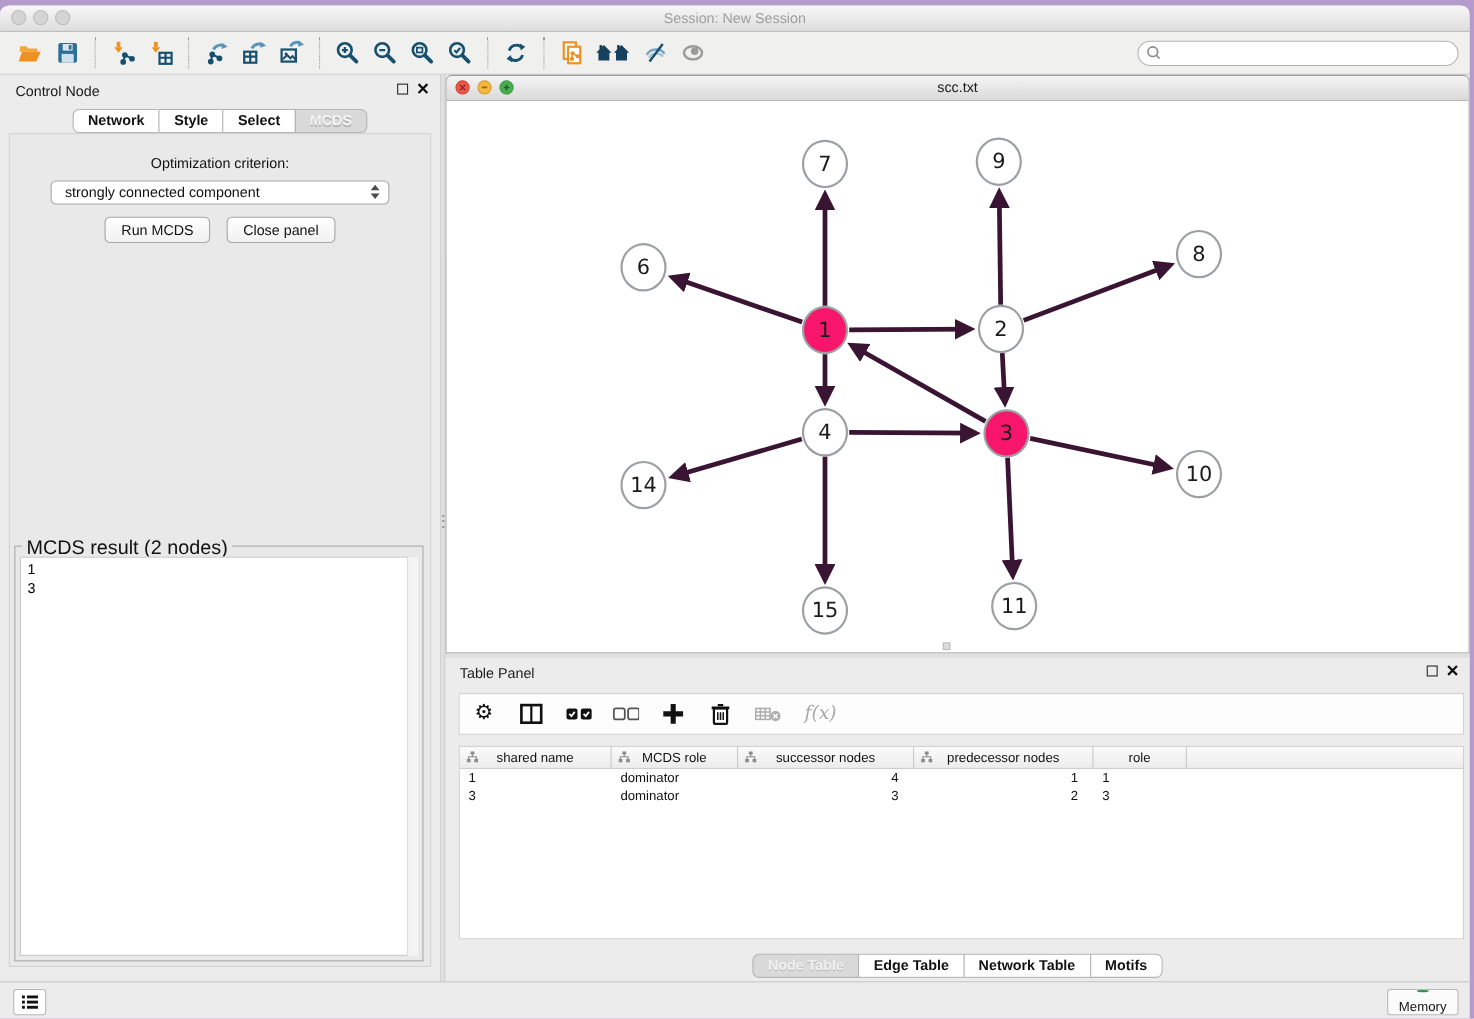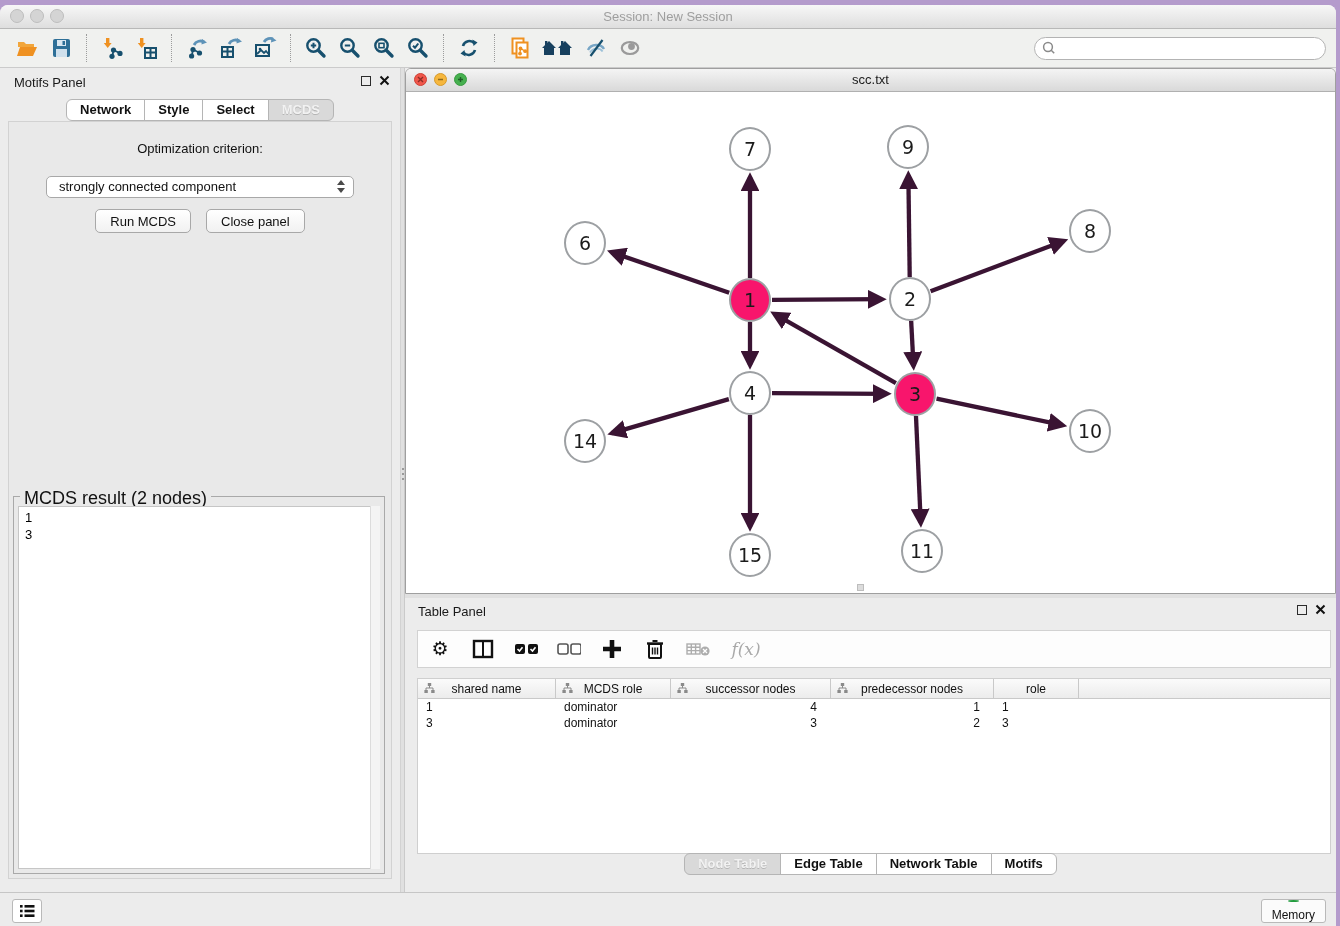--- a/index.html
+++ b/index.html
@@ -31,21 +31,21 @@
   .cp-title{position:absolute;left:14px;top:7px;font-size:13px;color:#1a1a1a;}
   .panel-icons{position:absolute;right:10px;top:7px;display:flex;gap:8px;align-items:center;}
   .tabs-row{position:absolute;left:0;right:0;display:flex;justify-content:center;z-index:3;}
   .cp-tabs{top:31px;justify-content:center;}
   .seg-tab{height:20px;line-height:20px;padding:0 13px;background:#fff;border:1px solid #b5b5b5;margin-left:-1px;font-size:13px;font-weight:600;color:#111;}
   .seg-tab:first-child{border-radius:6px 0 0 6px;margin-left:0;}
   .seg-tab:last-child{border-radius:0 6px 6px 0;}
   .seg-tab.active{background:#d9d9d9;color:#f2f2f2;text-shadow:0 1px 0 #b5b5b5;}
   .cp-content{position:absolute;left:8px;right:8px;top:53px;bottom:13px;background:#e9e9e9;border:1px solid #d2d2d2;}
   .opt-label{margin-top:19px;text-align:center;font-size:13px;color:#111;}
-  .cp-select{margin:20px auto 0;width:308px;height:22px;background:#fff;border:1px solid #a8a8a8;border-radius:5px;position:relative;box-sizing:border-box;}
+  .cp-select{margin:8px auto 0;width:308px;height:22px;background:#fff;border:1px solid #a8a8a8;border-radius:5px;position:relative;box-sizing:border-box;}
   .cp-select .val{font-size:13px;line-height:20px;padding-left:12px;color:#111;}
   .spin{position:absolute;right:7px;top:3px;width:9px;}
   .spin b{display:block;width:0;height:0;border-left:4.5px solid transparent;border-right:4.5px solid transparent;}
   .spin .up{border-bottom:5px solid #4a4a4a;margin-bottom:3px;}
   .spin .dn{border-top:5px solid #4a4a4a;}
   .cp-buttons{margin-top:11px;display:flex;justify-content:center;gap:15px;}
   .btn{height:22px;padding:0 14px;background:linear-gradient(#ffffff,#f1f1f1);border:1px solid #a8a8a8;border-radius:5px;font-size:13px;color:#111;display:flex;align-items:center;}
   .groupbox{position:absolute;left:4px;right:6px;top:374px;bottom:4px;border:1px solid #a9a9a9;}
   .groupbox .legend{position:absolute;top:-9px;left:6px;background:#e9e9e9;padding:0 4px;font-size:18px;color:#111;}
   .result-area{position:absolute;left:4px;top:9px;right:4px;bottom:4px;background:#fff;border:1px solid #c6c6c6;font-size:13px;line-height:17px;padding:2px 0 0 6px;box-sizing:border-box;}
@@ -76,21 +76,21 @@
   .gear-glyph{font-size:19px;color:#111;line-height:24px;}
   .fx{font-family:"DejaVu Serif",serif;font-style:italic;font-size:17px;color:#a9a9a9;}
   .tp-body{position:absolute;left:12px;right:5px;top:80px;height:176px;background:#fff;border:1px solid #cfcfcf;box-sizing:border-box;overflow:hidden;}
   .t-header{display:flex;height:19px;background:linear-gradient(#fbfbfb,#ececec);border-bottom:1px solid #c9c9c9;}
   .th{box-sizing:border-box;border-right:1px solid #c9c9c9;display:flex;align-items:center;justify-content:center;font-size:12px;color:#111;position:relative;gap:0;}
   .th .tree{position:absolute;left:6px;top:4px;}
   .tr{display:flex;height:16px;}
   .td{box-sizing:border-box;font-size:12px;color:#111;line-height:16px;overflow:hidden;white-space:nowrap;}
   .td.left{padding-left:8px;text-align:left;}
   .td.right{padding-right:14px;text-align:right;}
-  .tp-tabs{bottom:17px;top:auto;}
+  .tp-tabs{bottom:3px;top:auto;}
 
   
   .statusbar{height:36px;background:#ececec;border-top:1px solid #c6c6c6;position:relative;}
   .sb-left{position:absolute;left:12px;top:6px;width:30px;height:24px;background:#fff;border:1px solid #b9b9b9;border-radius:3px;display:flex;align-items:center;justify-content:center;box-sizing:border-box;}
   .sb-mem{position:absolute;right:10px;top:6px;height:24px;padding:0 10px;background:#fbfbfb;border:1px solid #b9b9b9;border-radius:3px;display:flex;align-items:center;gap:6px;box-sizing:border-box;flex-direction:column;}
   .mem-dot{width:11px;height:11px;border-radius:50%;background:#219b3d;}
   .sb-mem span{font-size:12px;color:#111;}
 
   .sq-icon{width:10px;height:10px;border:1.6px solid #2b2b2b;box-sizing:border-box;}
 </style>
@@ -256,21 +256,21 @@
           <path d="M9.2 9.2l3 3" stroke="#8a8a8a" stroke-width="1.5"></path>
         </svg>
       <input type="text" placeholder="" style="">
     </div>
   </div>
 
   <div class="main">
 
     <div class="control-panel">
       <div class="cp-header">
-        <span class="cp-title">Motifs Panel</span>
+        <span class="cp-title">Control Node</span>
         <span class="panel-icons">
           <span class="sq-icon"></span>
           <svg width="11" height="11">
               <path d="M1.5 1.5l8 8M9.5 1.5l-8 8" stroke="#111" stroke-width="2"></path>
             </svg>
         </span>
       </div>
       <div class="tabs-row cp-tabs" id="cp-tabs">
           <span class="seg-tab">Network</span>
           <span class="seg-tab">Style</span>

